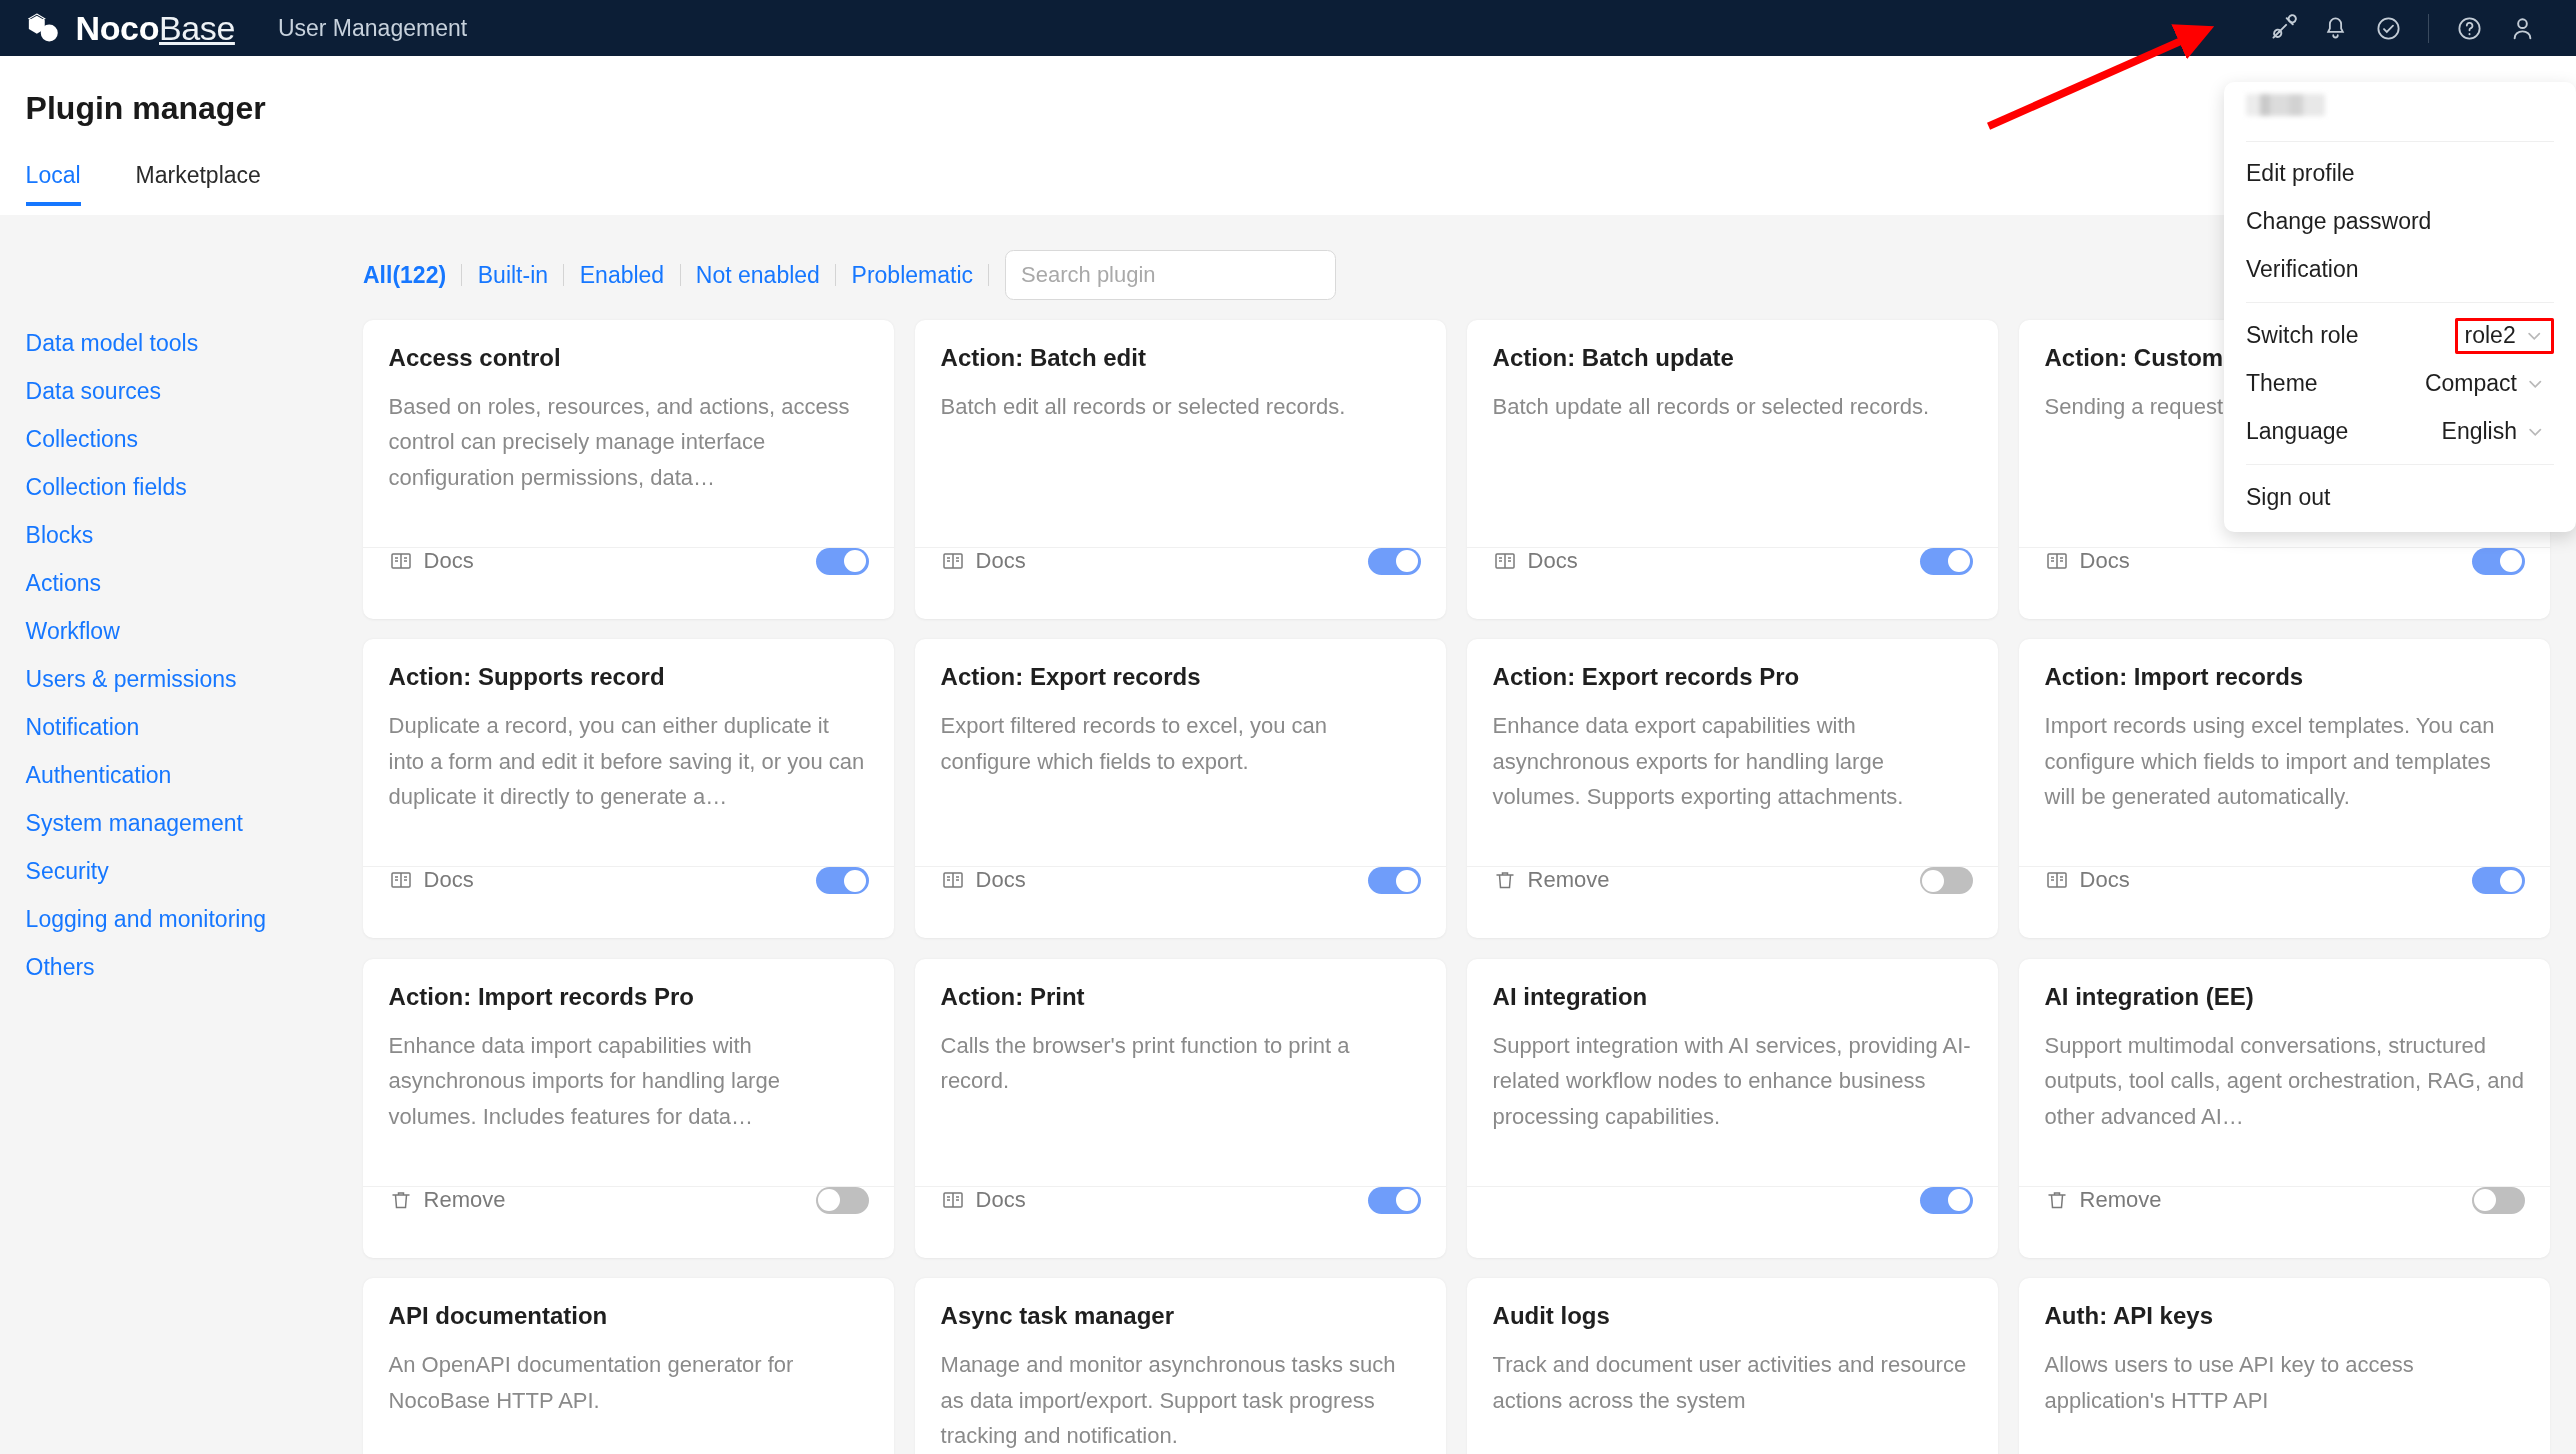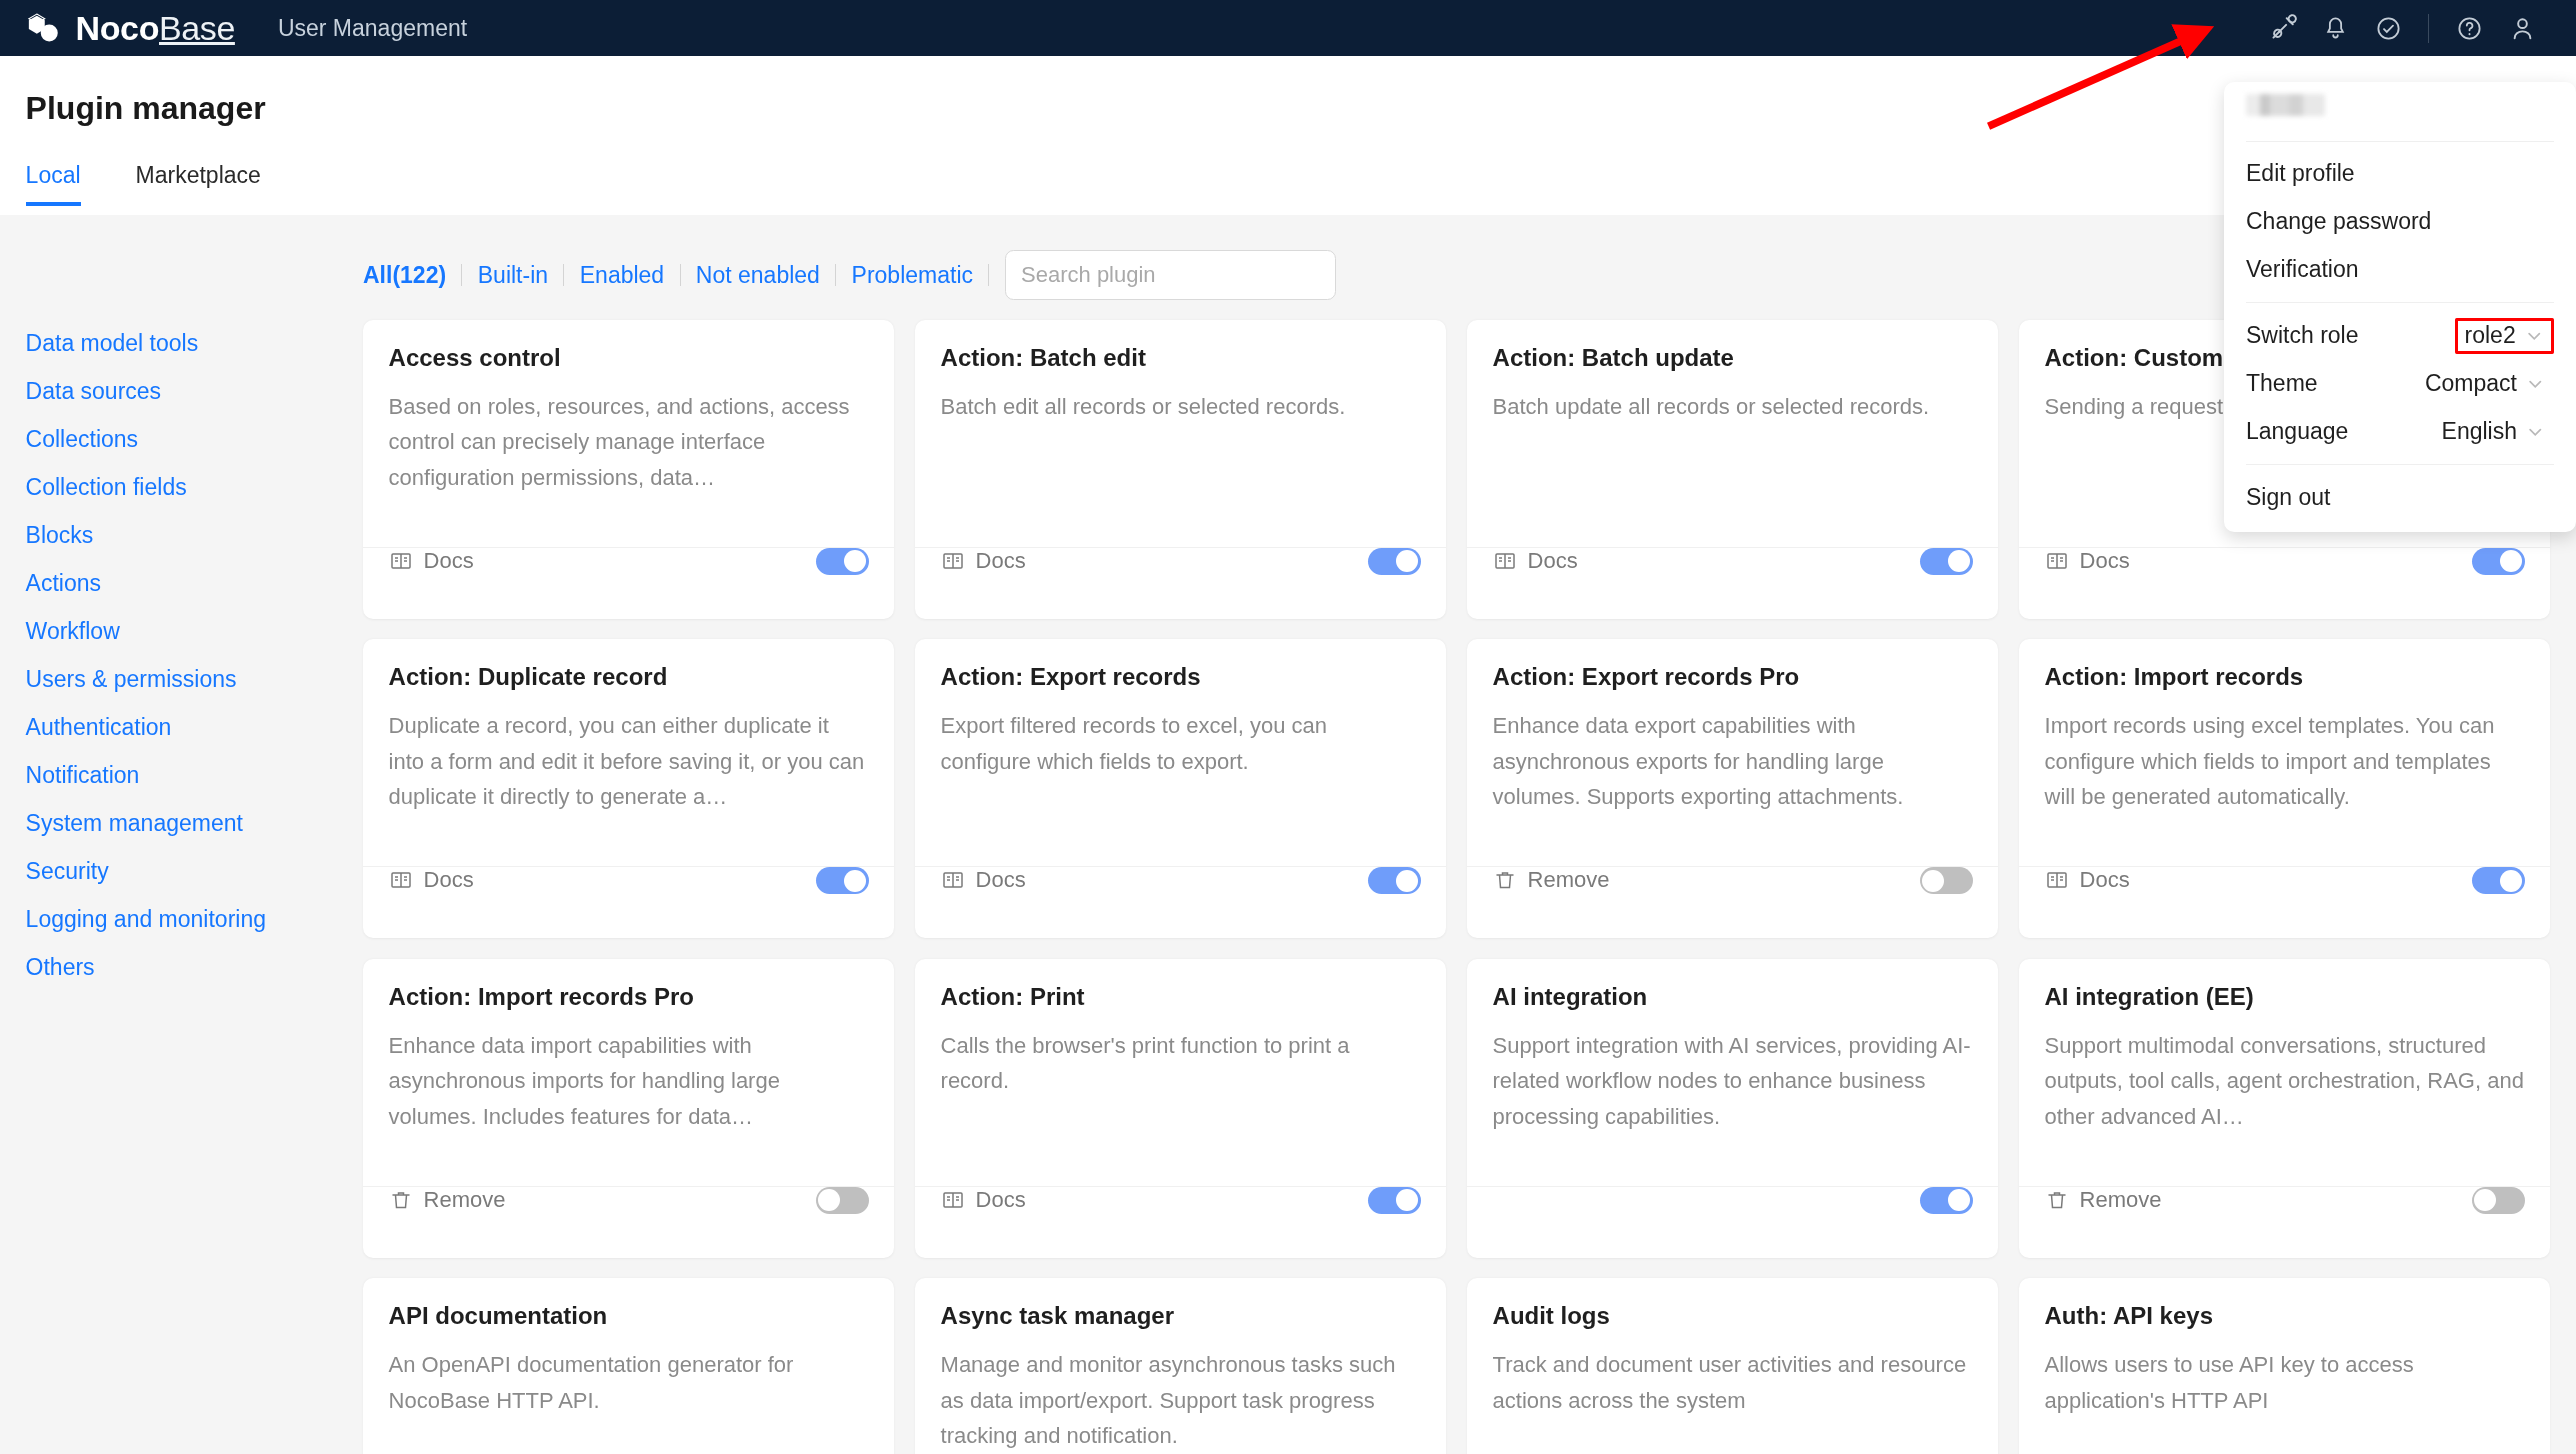--- a/index.html
+++ b/index.html
@@ -261,22 +261,22 @@
 
     <div class="sidebar">
       <div class="side-item">Data model tools</div>
       <div class="side-item">Data sources</div>
       <div class="side-item">Collections</div>
       <div class="side-item">Collection fields</div>
       <div class="side-item">Blocks</div>
       <div class="side-item">Actions</div>
       <div class="side-item">Workflow</div>
       <div class="side-item">Users &amp; permissions</div>
+      <div class="side-item">Notification</div>
       <div class="side-item">Authentication</div>
-      <div class="side-item">Notification</div>
       <div class="side-item">System management</div>
       <div class="side-item">Security</div>
       <div class="side-item">Logging and monitoring</div>
       <div class="side-item">Others</div>
     </div>
 
     <div class="content">
 
       <div class="filterbar">
         <div class="filt active">All(122)</div>
@@ -360,21 +360,21 @@
                   <path d="M12 5v14M6 9h3M6 12h3M15 9h3M15 12h3"></path>
                 </svg>
               <span>Docs</span>
             </div>
             <div class="toggle on"></div>
           </div>
         </div>
 
         <div class="card">
           <div class="card-body">
-            <div class="card-title">Action: Duplicate record</div>
+            <div class="card-title">Action: Supports record</div>
             <div class="card-desc">Duplicate a record, you can either duplicate it into a form and edit it before saving it, or you can duplicate it directly to generate a…</div>
           </div>
           <div class="card-foot">
             <div class="foot-link">
               <svg width="24" height="24" viewBox="0 0 24 24" fill="none" stroke="currentColor" stroke-width="1.5">
                   <rect x="3" y="5" width="18" height="14" rx="1"></rect>
                   <path d="M12 5v14M6 9h3M6 12h3M15 9h3M15 12h3"></path>
                 </svg>
               <span>Docs</span>
             </div>

